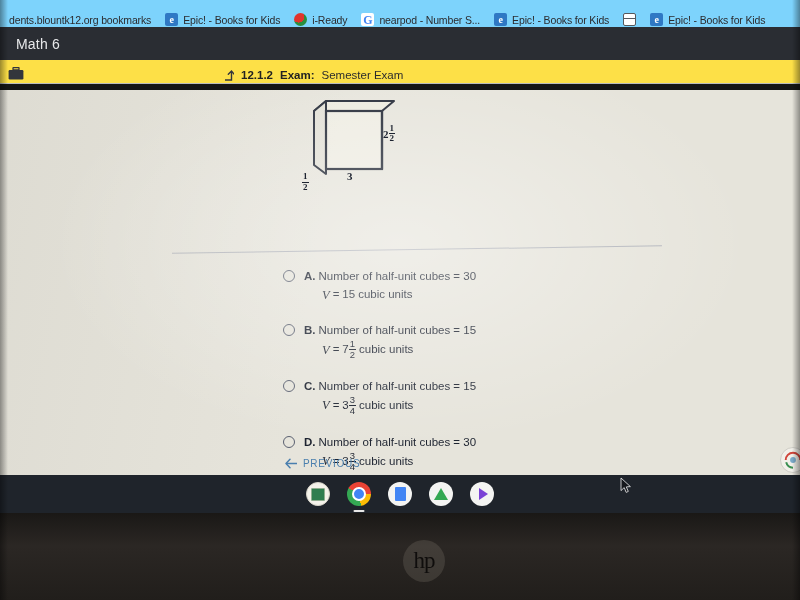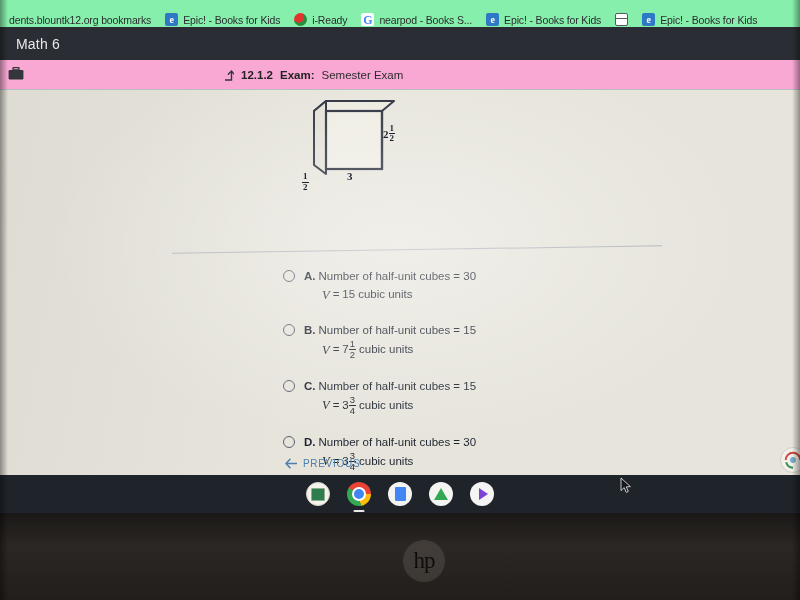--- a/index.html
+++ b/index.html
@@ -27,21 +27,21 @@
     height: 4px;
     background: linear-gradient(180deg,#6a6f74 0%, #3a3f45 60%, #24282d 100%);
   }
 
   
   #bookmark-bar {
     position: absolute;
     top: 0; left: 0;
     width: 800px;
     height: 39px;
-    background: #86efac;
+    background: #7dd3fc;
     display: flex;
     align-items: center;
     gap: 0px;
     padding-left: 2px;
     overflow: hidden;
     box-shadow: inset 0 -1px 0 #b2b4b8;
   }
   .bm {
     display: flex;
     align-items: center;
@@ -107,22 +107,22 @@
     padding-left: 16px;
     font-size: 14px;
     letter-spacing: 0.2px;
   }
 
   
   #exam-header {
     position: absolute;
     top: 60px; left: 0;
     width: 800px;
-    height: 30px;
-    background: #f9a8d4;
+    height: 24px;
+    background: #fde047;
     border-bottom: 1px solid #b9bbbe;
     display: flex;
     align-items: center;
   }
   #briefcase-icon {
     position: absolute;
     left: 8px; top: 6px;
     width: 16px; height: 13px;
   }
   #exam-header-center {
@@ -389,21 +389,21 @@
       <span class="bm-label">Epic! - Books for Kids</span>
     </div>
 
     <div class="bm">
       <span class="bm-ico ico-iready"></span>
       <span class="bm-label">i-Ready</span>
     </div>
 
     <div class="bm">
       <span class="bm-ico ico-g"></span>
-      <span class="bm-label">nearpod - Books S...</span>
+      <span class="bm-label">nearpod - Number S...</span>
     </div>
 
 
     <div class="bm">
       <span class="bm-ico ico-epic"></span>
       <span class="bm-label">Epic! - Books for Kids</span>
     </div>
 
     <div class="bm">
       <span class="bm-ico ico-grid"></span>

